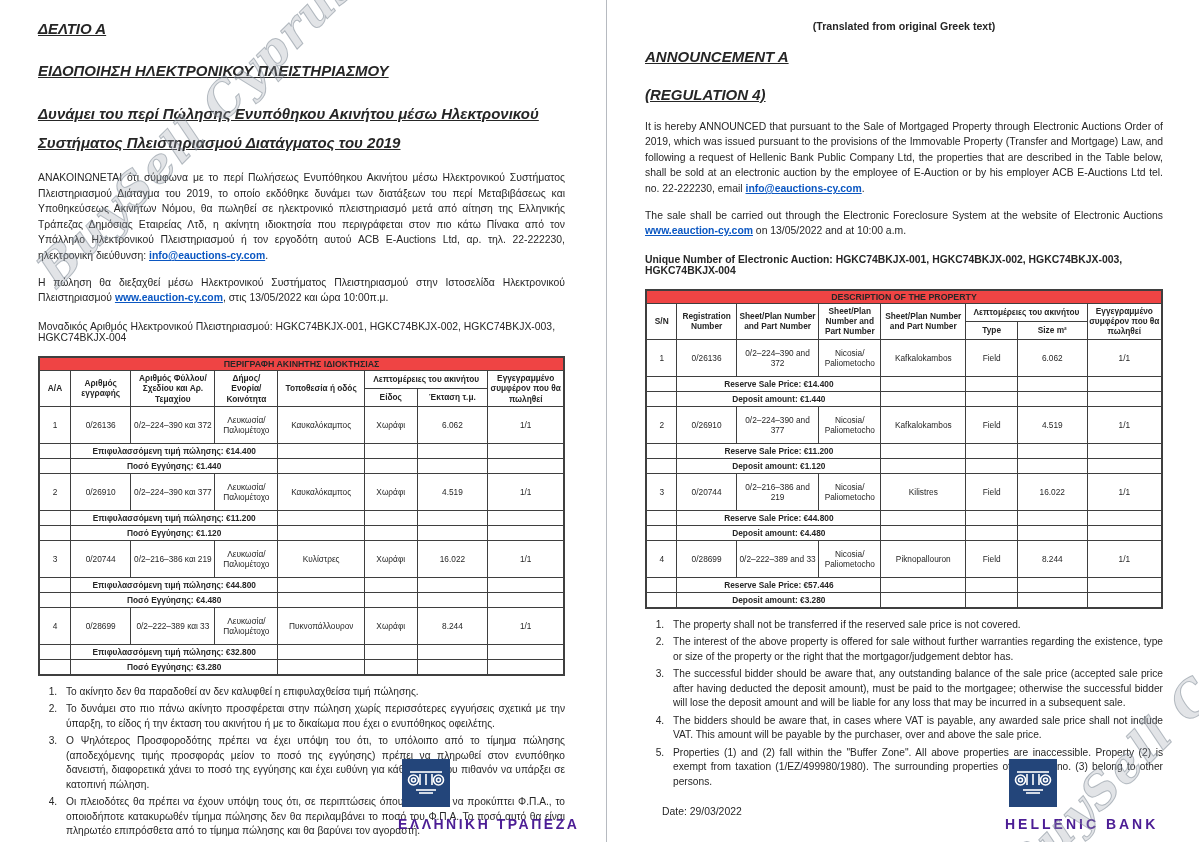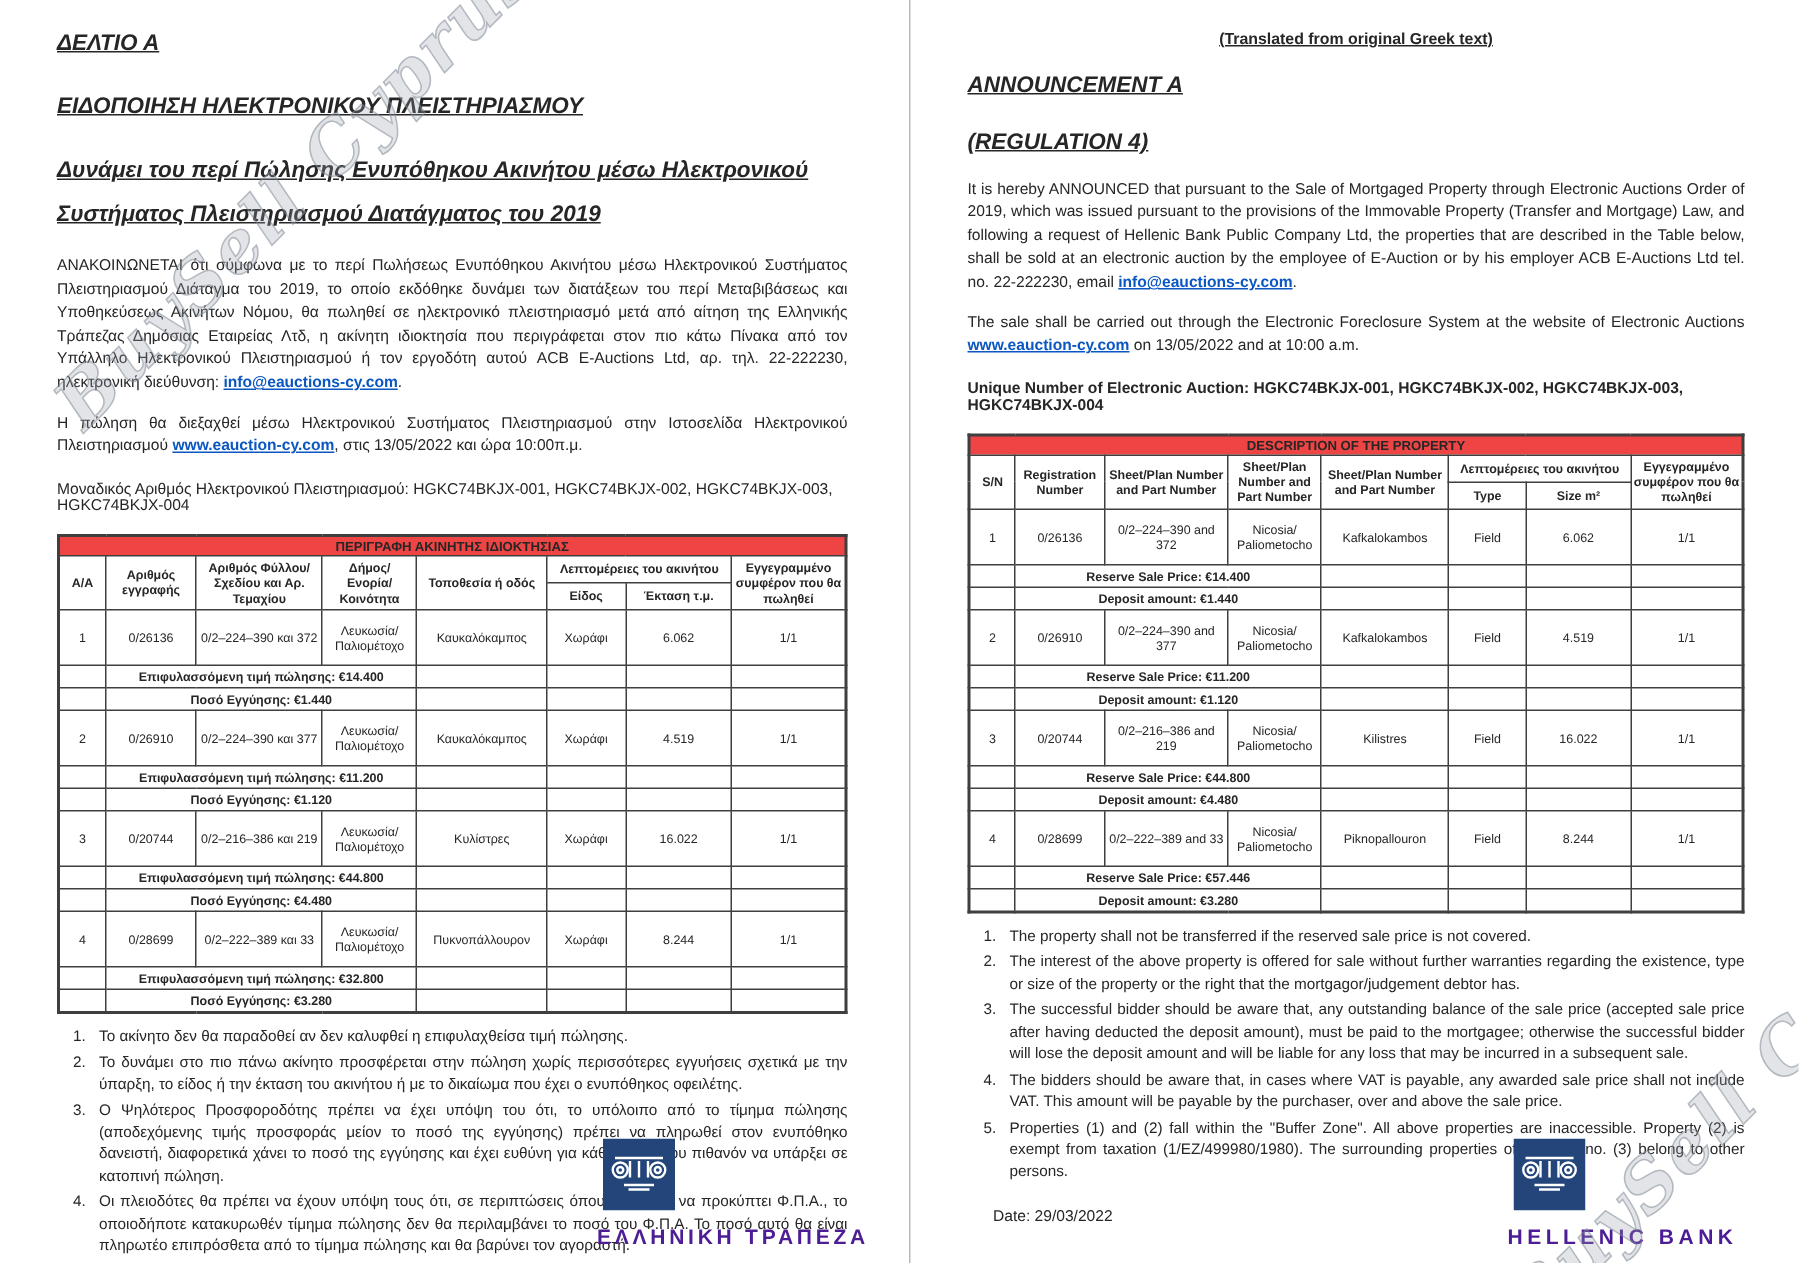--- a/index.html
+++ b/index.html
@@ -6,21 +6,21 @@
     font-family:"Liberation Sans",sans-serif;background:#ffffff;color:#262626;}
   .spread{display:flex;width:1200px;height:842px;background:#ffffff;}
   .page{position:relative;box-sizing:border-box;height:842px;background:#fff;
     padding:14px 36px 0 38px;overflow:hidden;}
   .page-left{width:601px;}
   .page-right{width:593px;border-left:1px solid #b6bac0;margin-left:5px;}
 
   .doc-title{text-align:left;font-weight:bold;font-size:15px;margin:0 0 13px 0;
     line-height:1.95;font-style:italic;}
   .doc-title .u{text-decoration:underline;}
-  .plain-title{text-align:center;font-size:10.6px;font-weight:bold;margin:6px 0 10px 0;text-decoration:underline;}
+  .plain-title{text-align:center;font-size:10.6px;font-weight:bold;margin:6px 0 10px 0;}
   .rt{margin-bottom:9px;}
 
   p.body{font-size:10.4px;line-height:1.5;text-align:justify;margin:0 0 11px 0;}
   p.unique{font-size:10.4px;margin:15px 0 13px 0;}
   p.b{font-weight:bold;}
   a.link{color:#0b57c2;text-decoration:underline;font-weight:bold;cursor:pointer;}
 
   table.prop{width:100%;border-collapse:collapse;font-size:8.3px;margin:0 0 9px 0;
     border:2px solid #3f3f3f;table-layout:fixed;}
   table.prop td,table.prop th{border:1px solid #3f3f3f;text-align:center;

